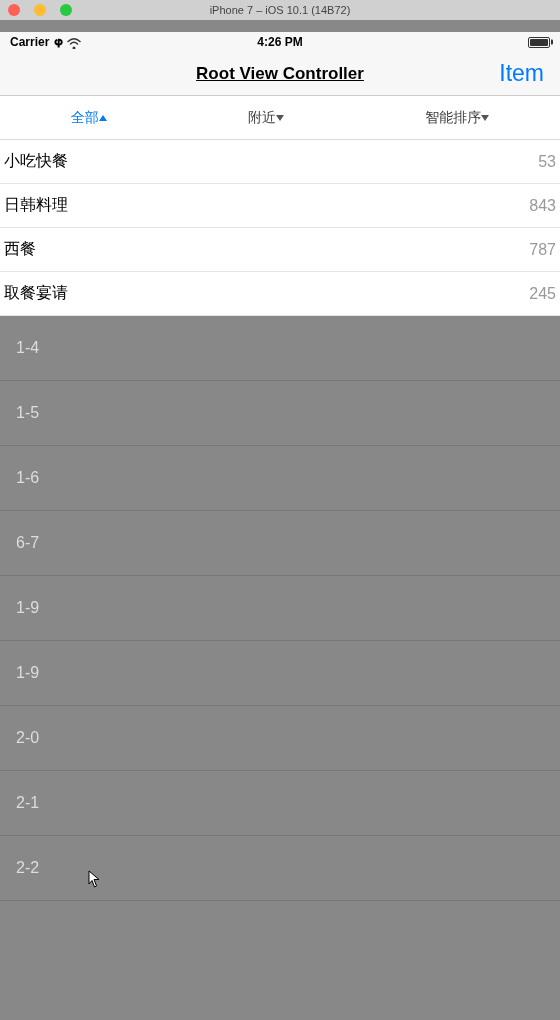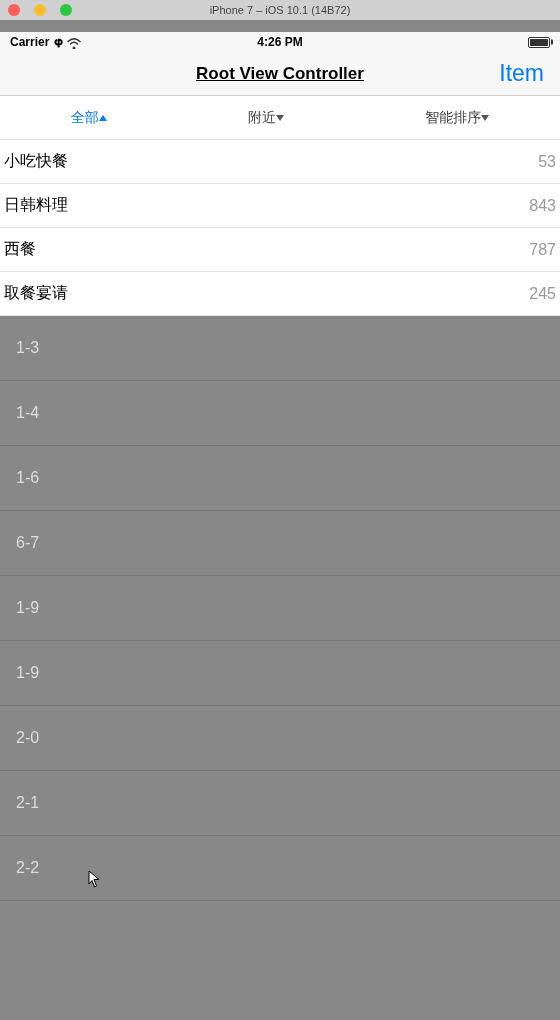--- a/index.html
+++ b/index.html
@@ -251,24 +251,24 @@
     <span class="category-count">787</span>
   </div>
   <div class="category-row">
     <span class="category-name">取餐宴请</span>
     <span class="category-count">245</span>
   </div>
 </div>
 
 <div class="dark-list">
   <div class="dark-row">
-    <span>1-3</span>
-  </div>
-  <div class="dark-row">
     <span>1-4</span>
+  </div>
+  <div class="dark-row">
+    <span>1-5</span>
   </div>
   <div class="dark-row">
     <span>1-6</span>
   </div>
   <div class="dark-row">
     <span>6-7</span>
   </div>
   <div class="dark-row">
     <span>1-9</span>
   </div>

